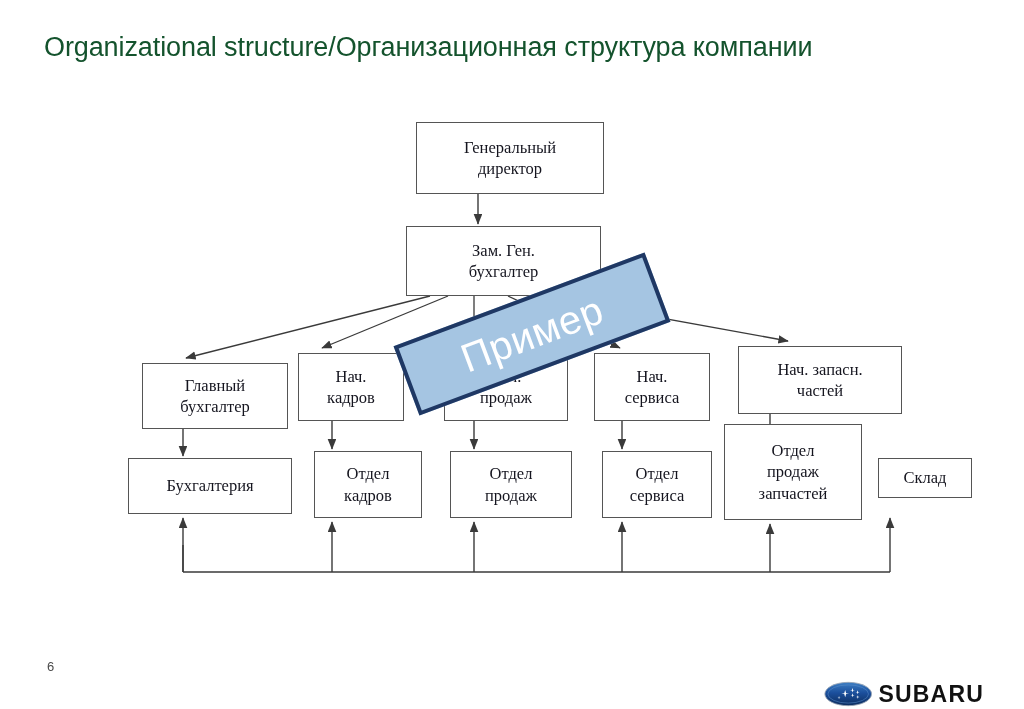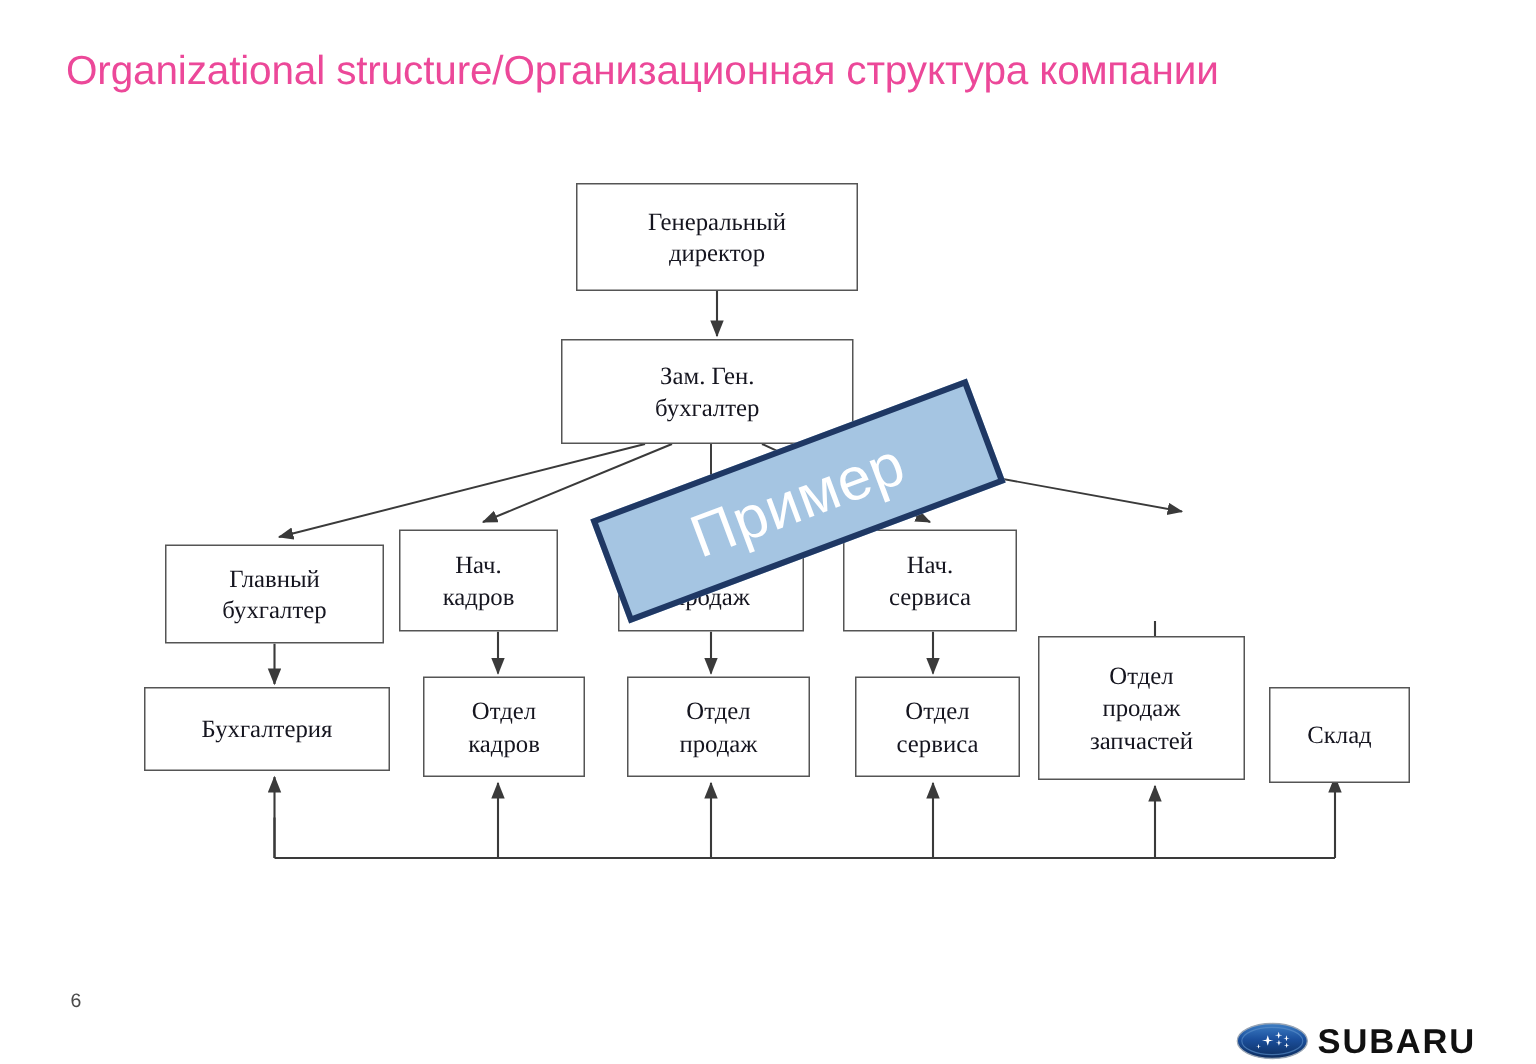--- a/index.html
+++ b/index.html
@@ -14,21 +14,21 @@
     background: #ffffff;
     overflow: hidden;
     font-family: "Liberation Sans", sans-serif;
   }
   #slide-title {
     position: absolute;
     left: 44px;
     top: 32px;
     font-size: 27px;
     font-weight: 400;
-    color: #ec4899;
+    color: #14532d;
     letter-spacing: -0.1px;
     white-space: nowrap;
   }
   #chart-area {
     position: absolute;
     left: 0;
     top: 0;
     width: 1024px;
     height: 709px;
   }
@@ -44,20 +44,21 @@
     background: #ffffff;
     display: flex;
     align-items: center;
     justify-content: center;
     text-align: center;
     font-family: "Liberation Serif", serif;
     font-size: 16.5px;
     color: #15151f;
     line-height: 1.28;
     padding: 2px 4px;
+    margin-left: 32px;
   }
   .node .node-text {
     display: block;
     white-space: pre-line;
   }
   #example-banner {
     position: absolute;
     left: 398px;
     top: 297px;
     width: 268px;
@@ -170,20 +171,24 @@
     <div class="node" style="left:412px; top:353px; width:124px; height:68px;">
       <span class="node-text">Нач.
 продаж</span>
     </div>
 
     <div class="node" style="left:562px; top:353px; width:116px; height:68px;">
       <span class="node-text">Нач.
 сервиса</span>
     </div>
 
+    <div class="node" style="left:706px; top:346px; width:164px; height:68px;">
+      <span class="node-text">Нач. запасн.
+частей</span>
+    </div>
 
     <div class="node" style="left:96px; top:458px; width:164px; height:56px;font-family:Liberation Serif, serif;">
       <span class="node-text">Бухгалтерия</span>
     </div>
 
     <div class="node" style="left:282px; top:451px; width:108px; height:67px;">
       <span class="node-text">Отдел
 кадров</span>
     </div>
 
@@ -196,21 +201,21 @@
       <span class="node-text">Отдел
 сервиса</span>
     </div>
 
     <div class="node" style="left:692px; top:424px; width:138px; height:96px;">
       <span class="node-text">Отдел
 продаж
 запчастей</span>
     </div>
 
-    <div class="node" style="left:846px; top:458px; width:94px; height:64px;">
+    <div class="node" style="left:846px; top:458px; width:94px; height:40px;">
       <span class="node-text">Склад</span>
     </div>
 
     <div id="example-banner">
       <span id="example-banner-label">Пример</span>
     </div>
 
   </div>
 
   <div id="page-number">6</div>

